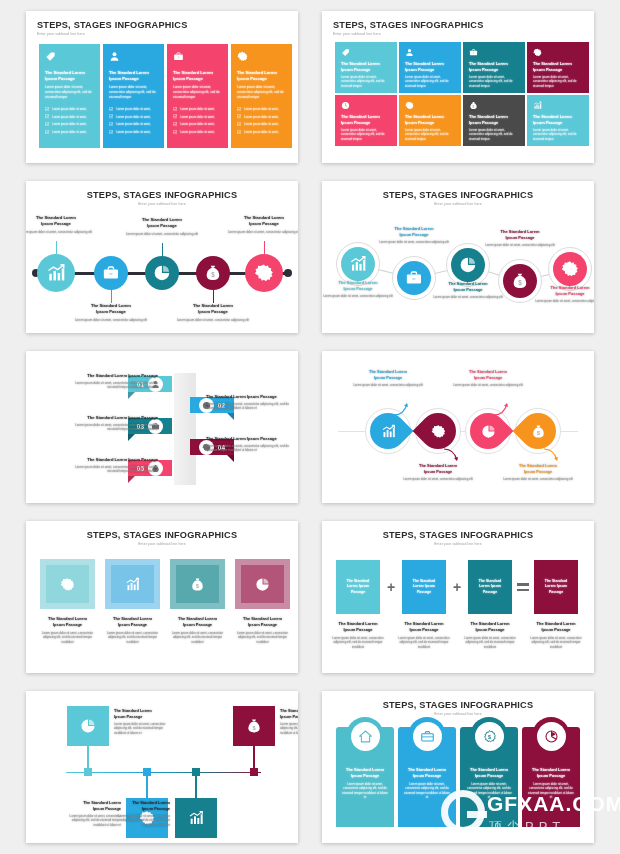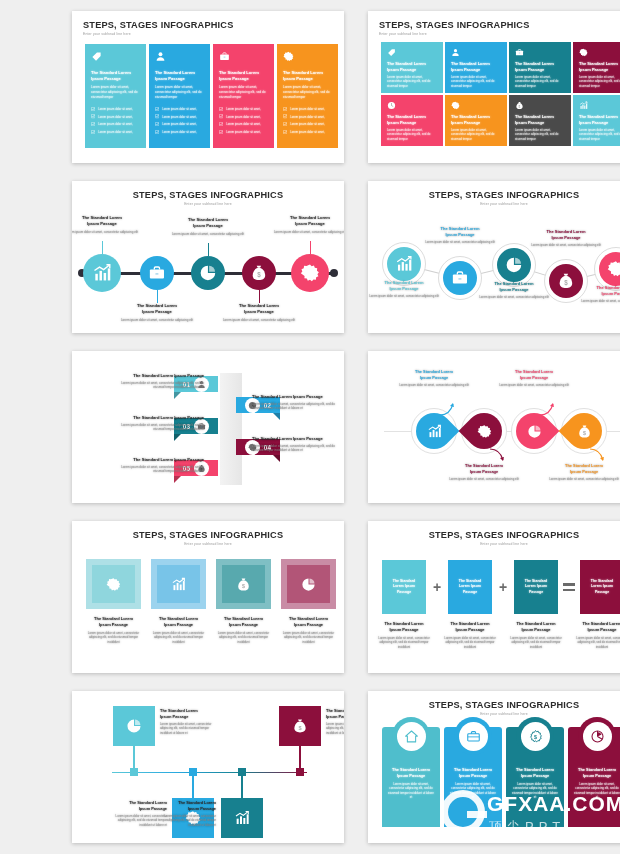--- a/index.html
+++ b/index.html
@@ -6,21 +6,20 @@
   html,body { width:620px; height:854px; background:#efefef; }
   body { font-family:"Liberation Sans", sans-serif; -webkit-font-smoothing:antialiased; }
 
   .sheet { position:relative; width:620px; height:854px; background:#efefef; overflow:hidden; }
 
   
   .slide {
     position:absolute; width:272px; height:152px; background:#ffffff;
     box-shadow:0 1px 4px rgba(0,0,0,.22);
     overflow:hidden;
-    margin-left:46px;
   }
   .s1 { left:26px;  top:11px; }
   .s2 { left:322px; top:11px; }
   .s3 { left:26px;  top:181px; }
   .s4 { left:322px; top:181px; }
   .s5 { left:26px;  top:351px; }
   .s6 { left:322px; top:351px; }
   .s7 { left:26px;  top:521px; }
   .s8 { left:322px; top:521px; }
   .s9 { left:26px;  top:691px; }

